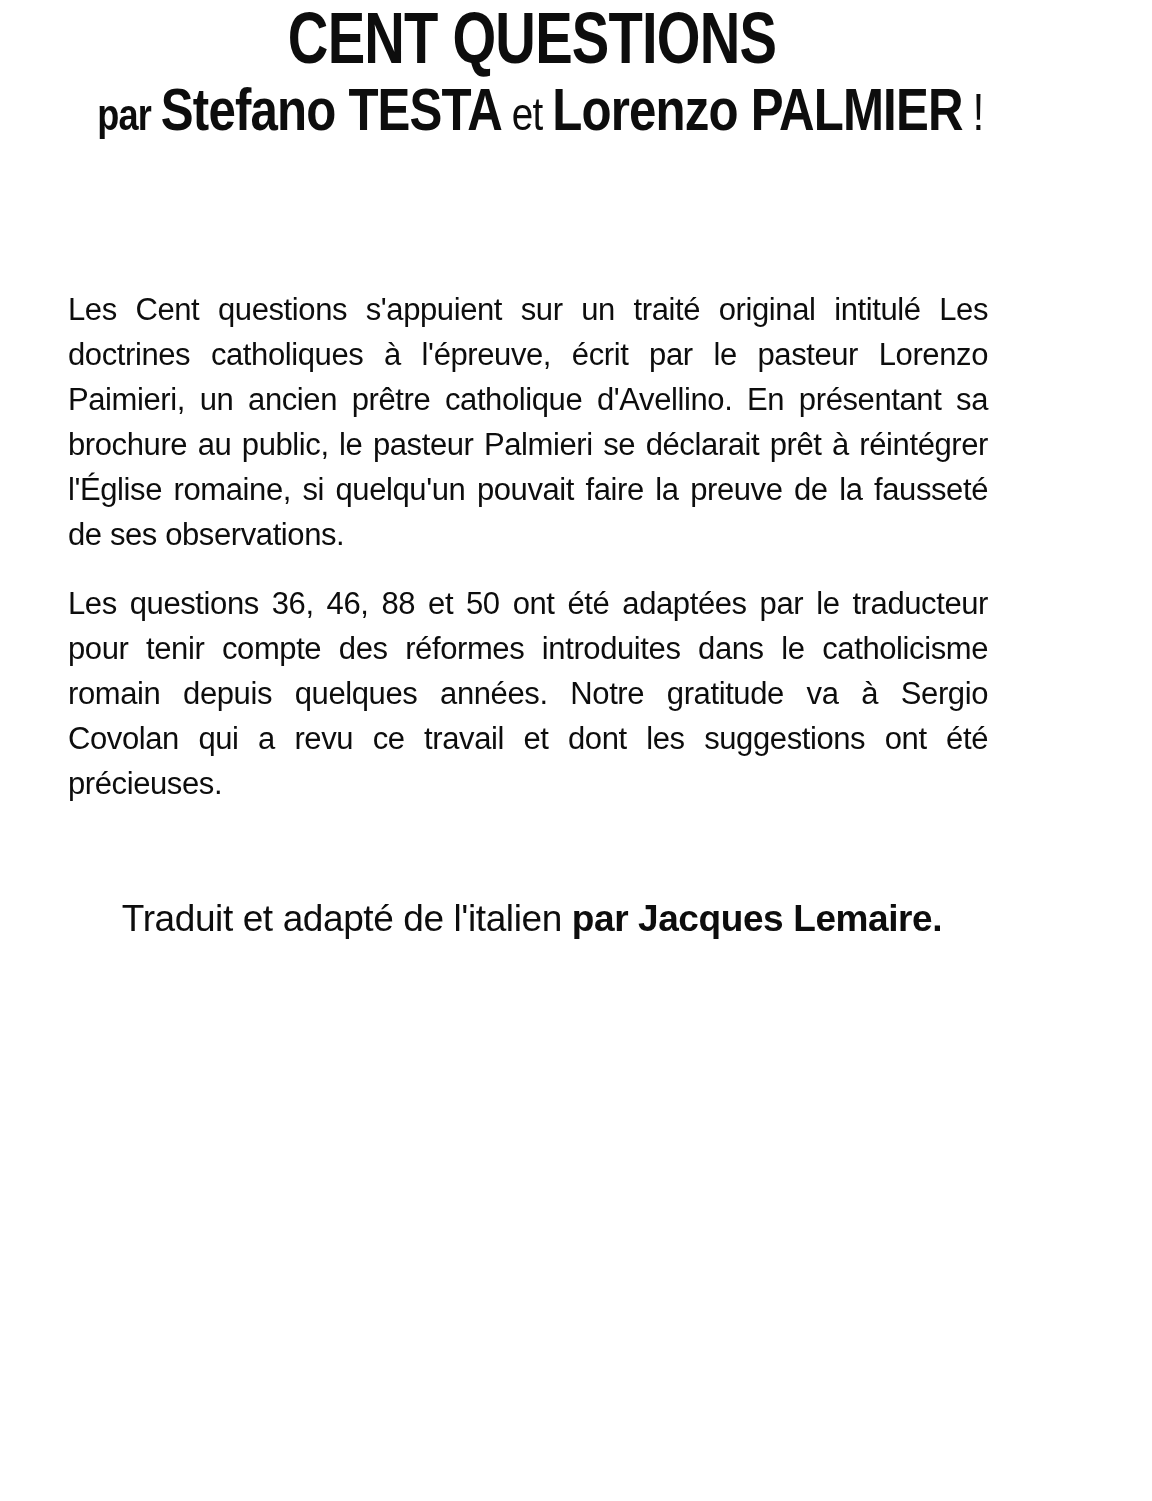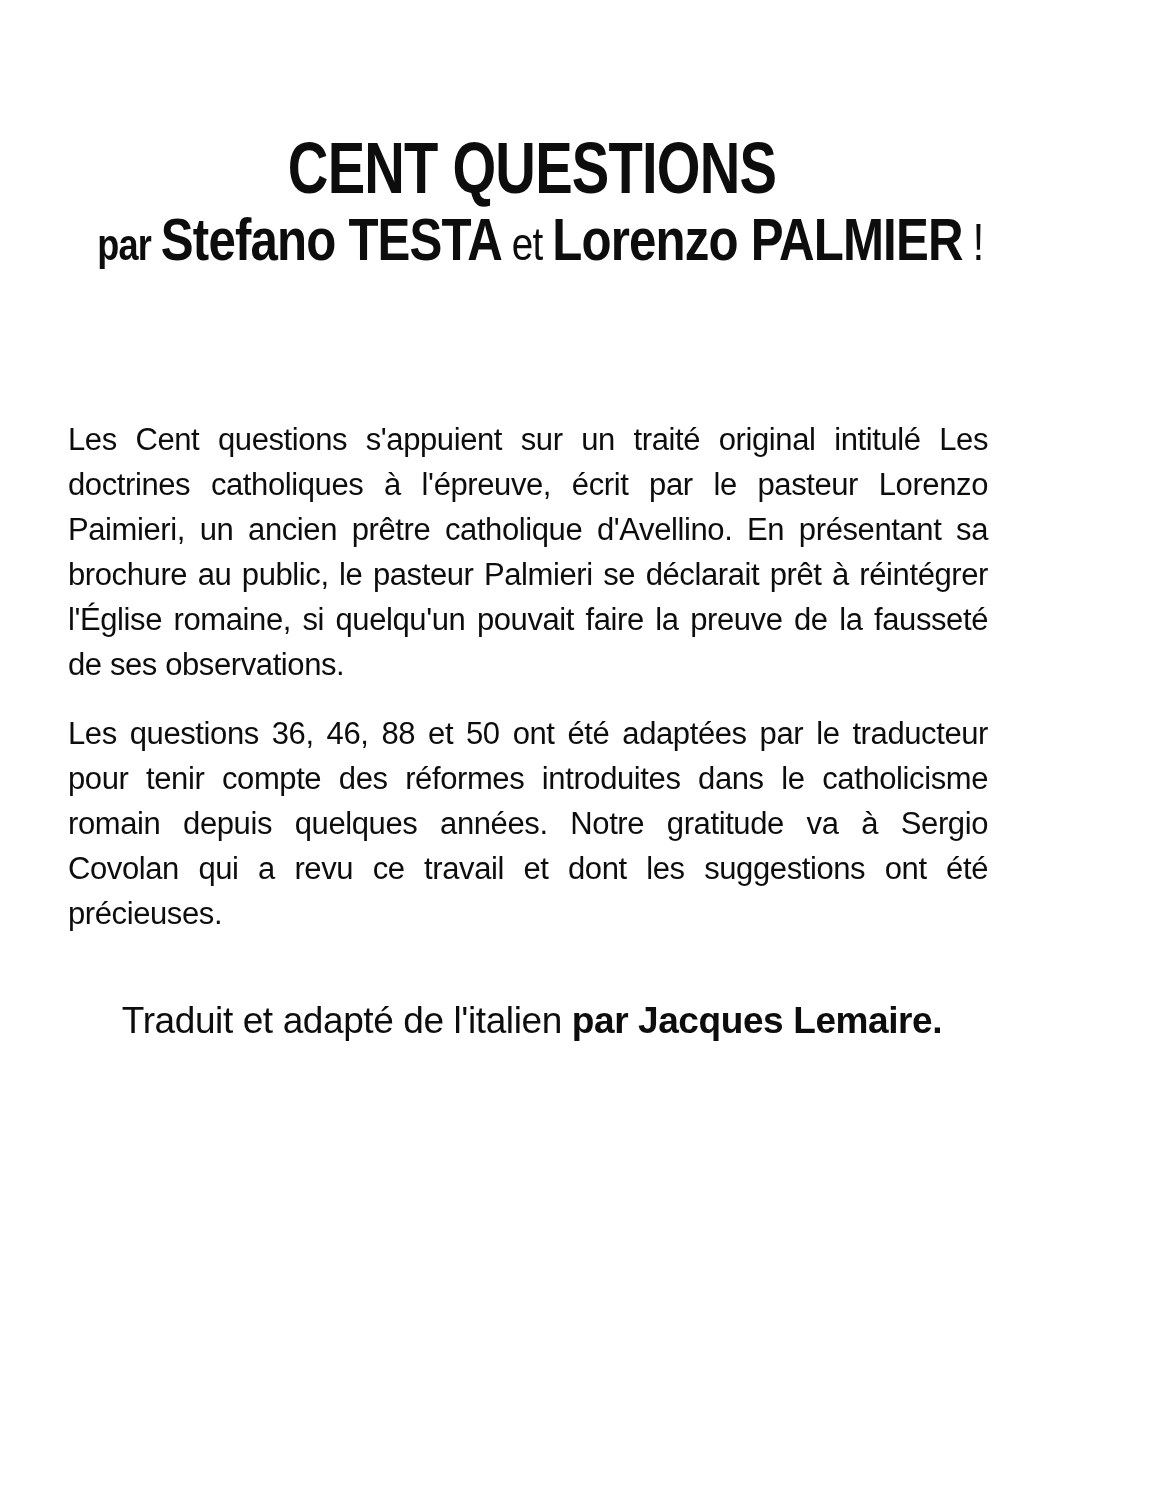--- a/index.html
+++ b/index.html
@@ -12,21 +12,20 @@
     height: 1501px;
     font-family: "Liberation Sans", sans-serif;
     color: #0d0d0d;
     overflow: hidden;
   }
   .page {
     width: 1064px;
     height: 1501px;
     background: #ffffff;
     box-sizing: border-box;
-    padding-top: 130px;
   }
 
   
   .title-block {
     text-align: center;
     white-space: nowrap;
   }
   .title-line {
     display: block;
   }
@@ -80,21 +79,21 @@
     text-align: justify;
   }
   .body-text p {
     margin: 0 8px 24px 0;
     padding: 0;
   }
   .body-text p:last-child { margin-bottom: 0; }
 
   
   .footer-block {
-    margin-top: 60px;
+    margin-top: 88px;
     text-align: center;
     font-size: 37px;
     line-height: 49px;
     letter-spacing: -0.4px;
   }
   .credit-bold { font-weight: 700; }
   .org-line { white-space: pre-wrap; }
 </style>
 </head>
 <body>

